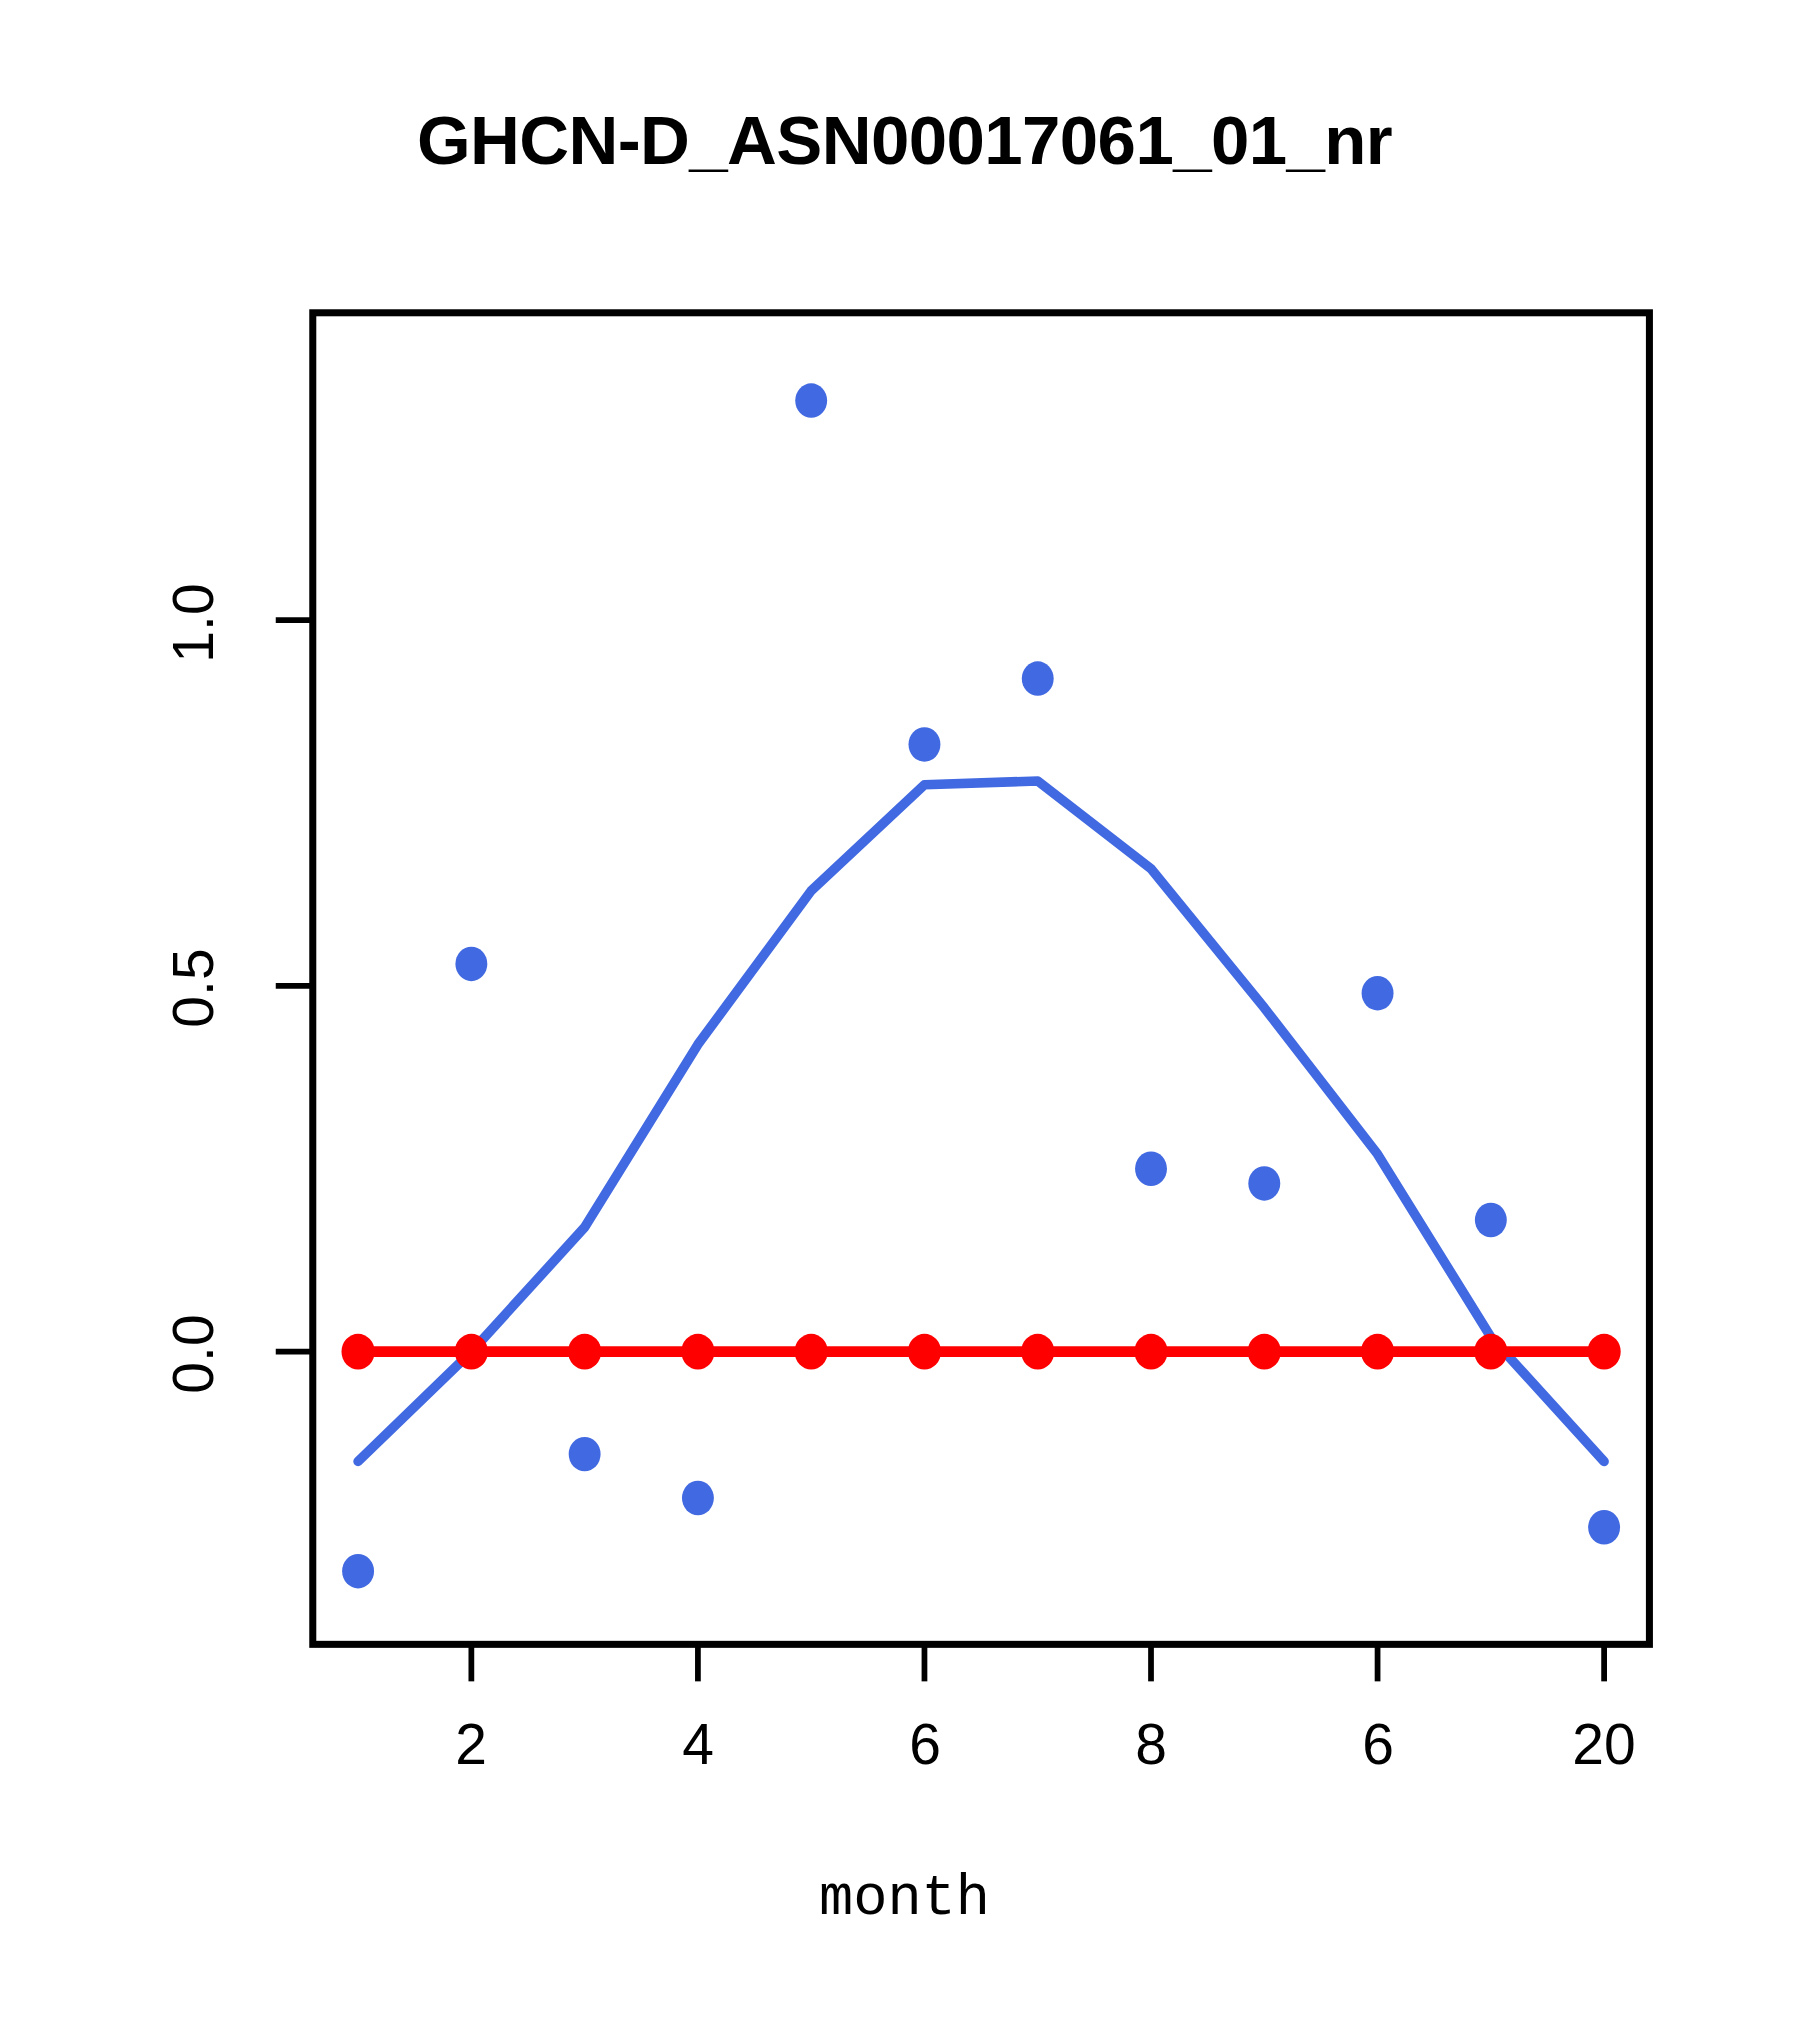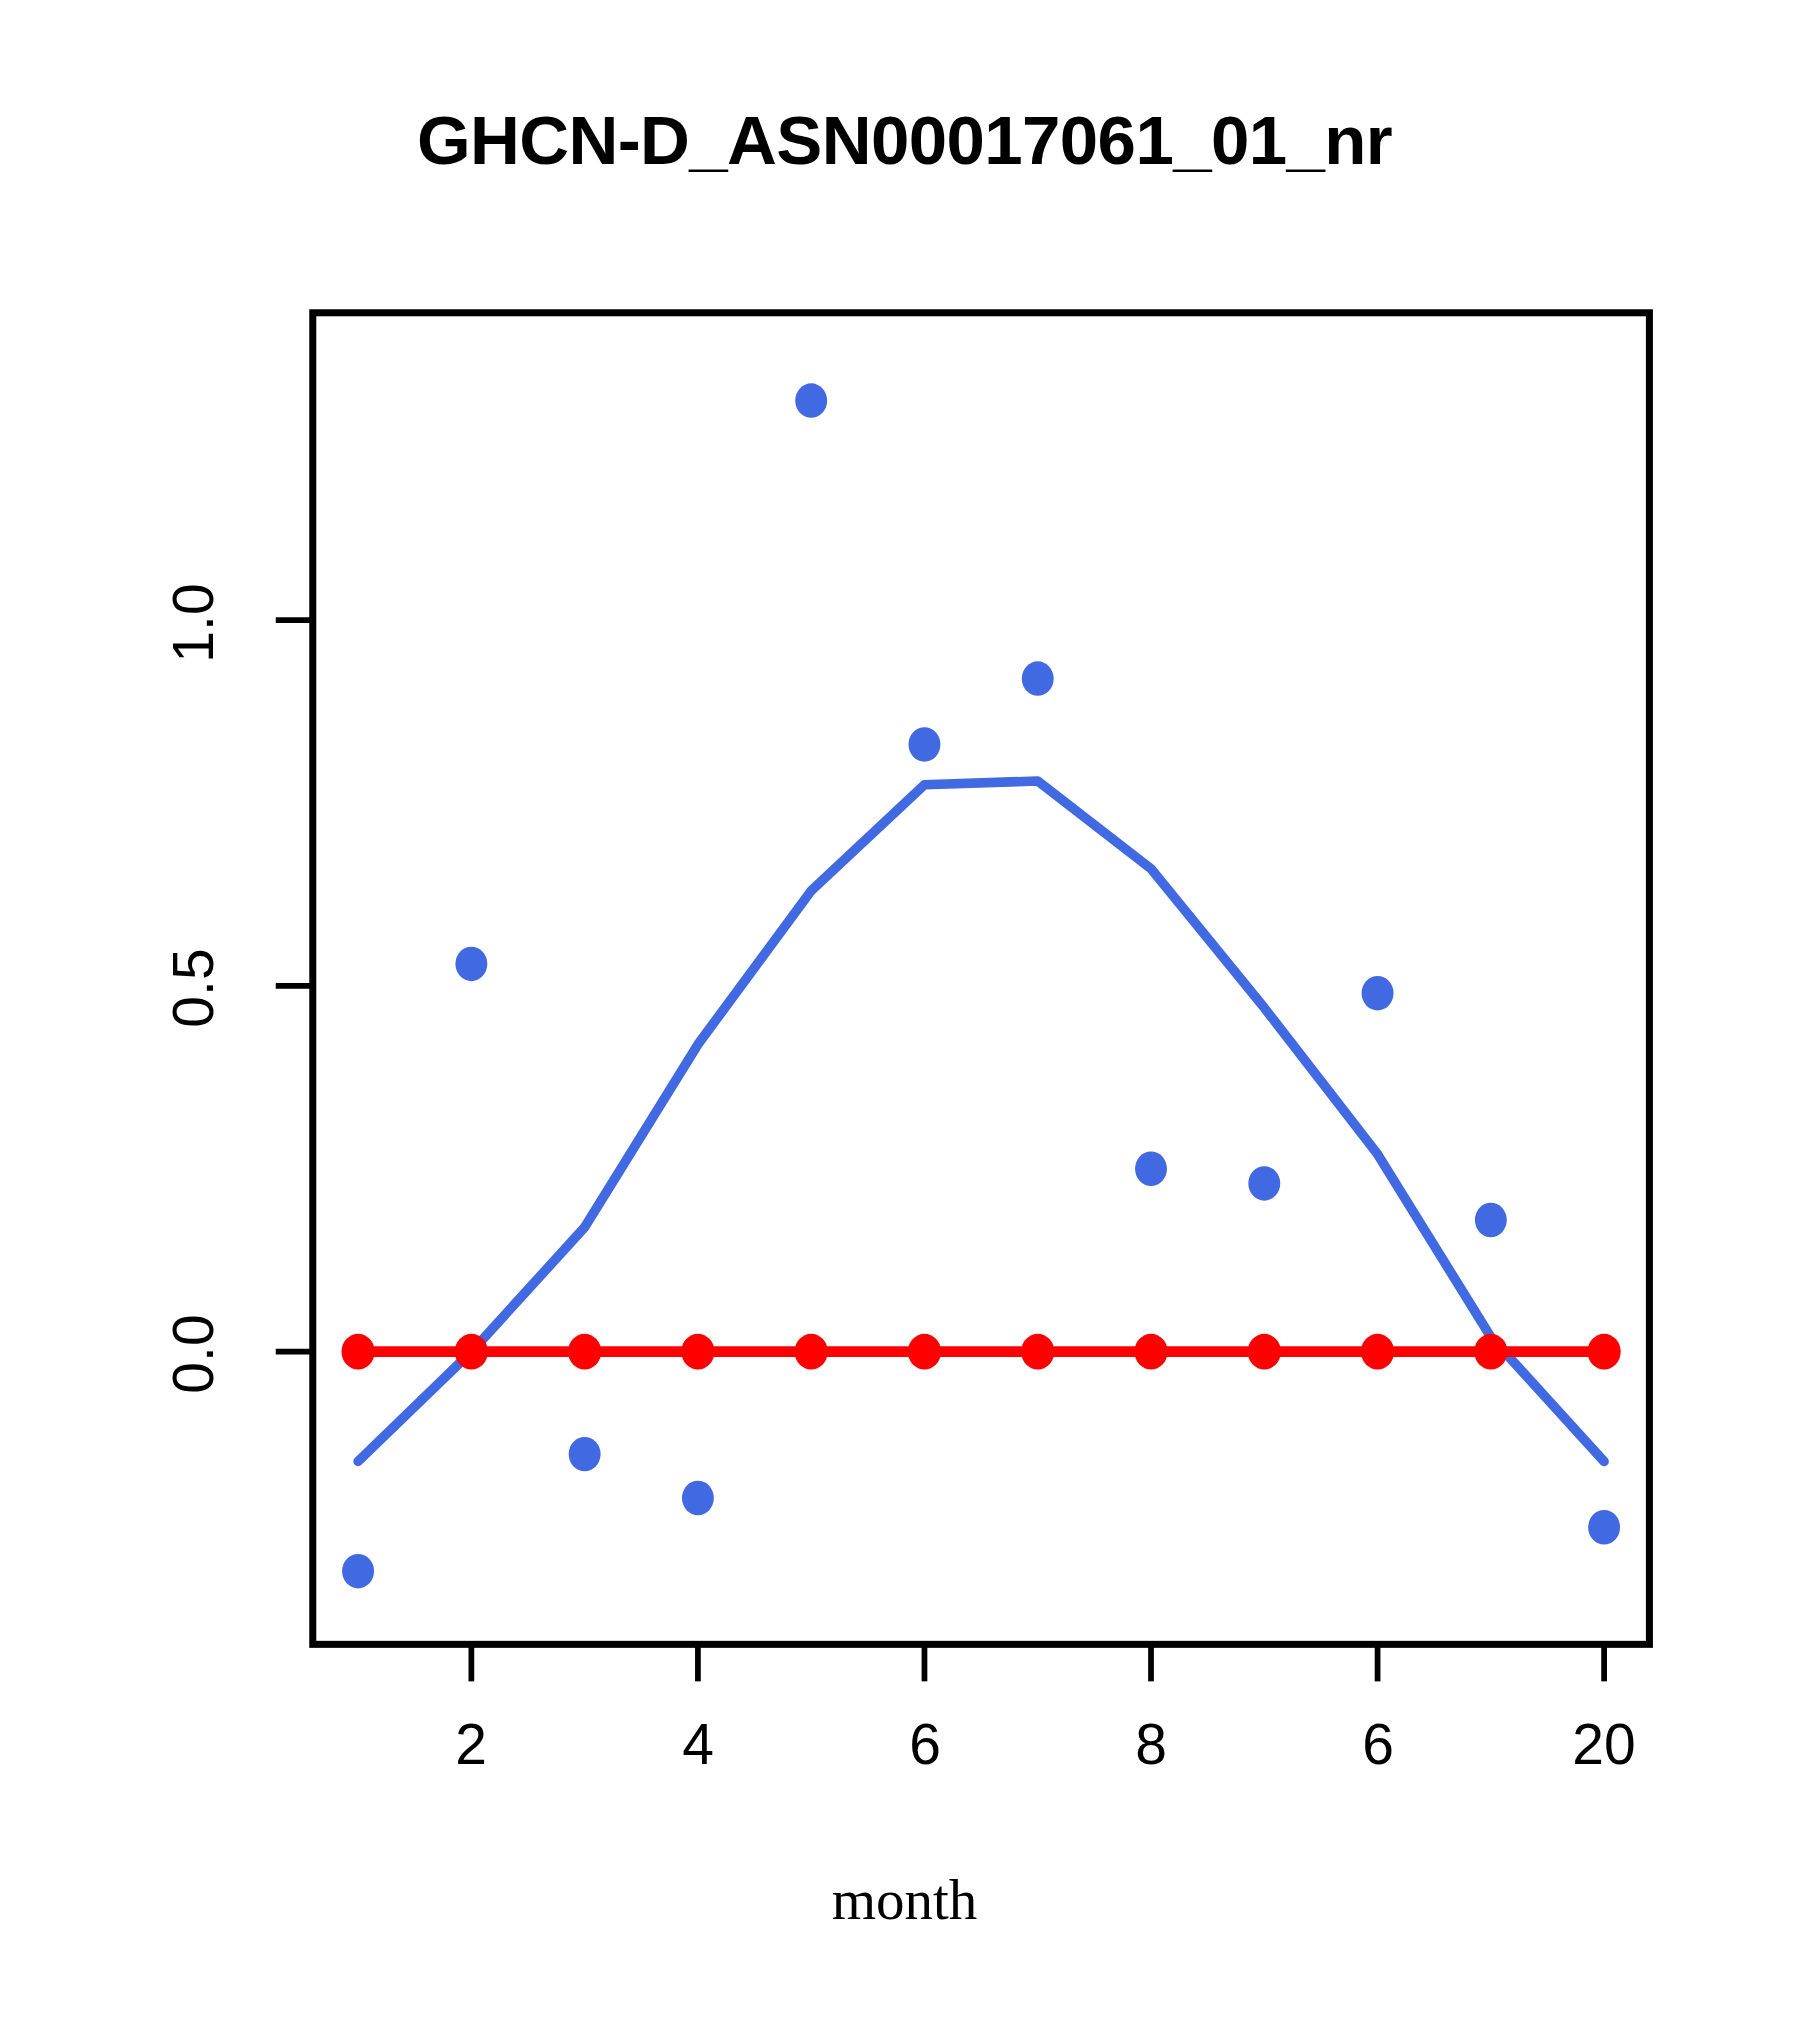--- a/index.html
+++ b/index.html
@@ -9,21 +9,21 @@
     overflow:hidden;position:relative;
   }
   #plot-root{position:absolute;inset:0;}
   .chart-title{
     position:absolute;top:101px;left:0;width:1809px;text-align:center;
     font-size:69px;font-weight:bold;color:#000;letter-spacing:-0.6px;
     font-family:"Liberation Sans", sans-serif;
   }
   .xlab{
     position:absolute;top:1867px;left:0;width:1809px;text-align:center;
-    font-size:57px;color:#000;font-family:Liberation Serif, serif;
+    font-size:57px;color:#000;font-family:Liberation Mono, monospace;
   }
   .xtick-label{
     position:absolute;font-size:57px;color:#000;text-align:center;
     transform:translateX(-50%);top:1711px;
     font-family:"Liberation Sans", sans-serif;
   }
   .ytick-label{
     position:absolute;font-size:57px;color:#000;
     transform-origin:center center;
     font-family:"Liberation Sans", sans-serif;

